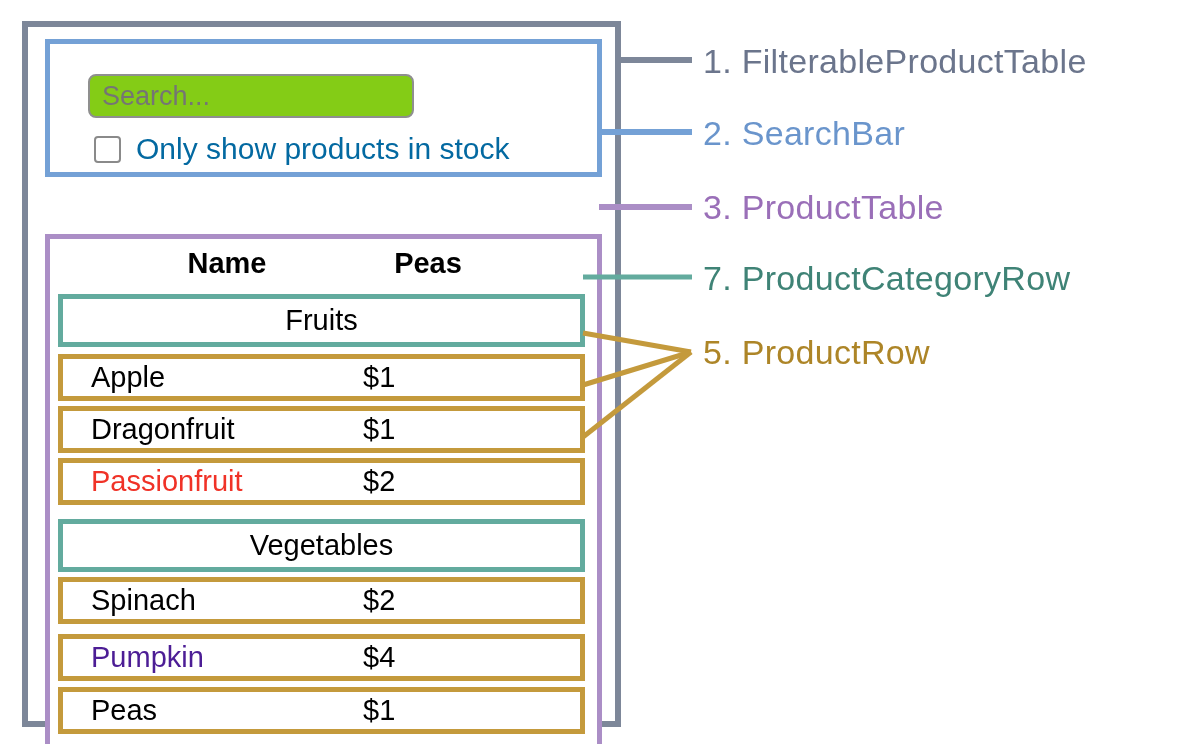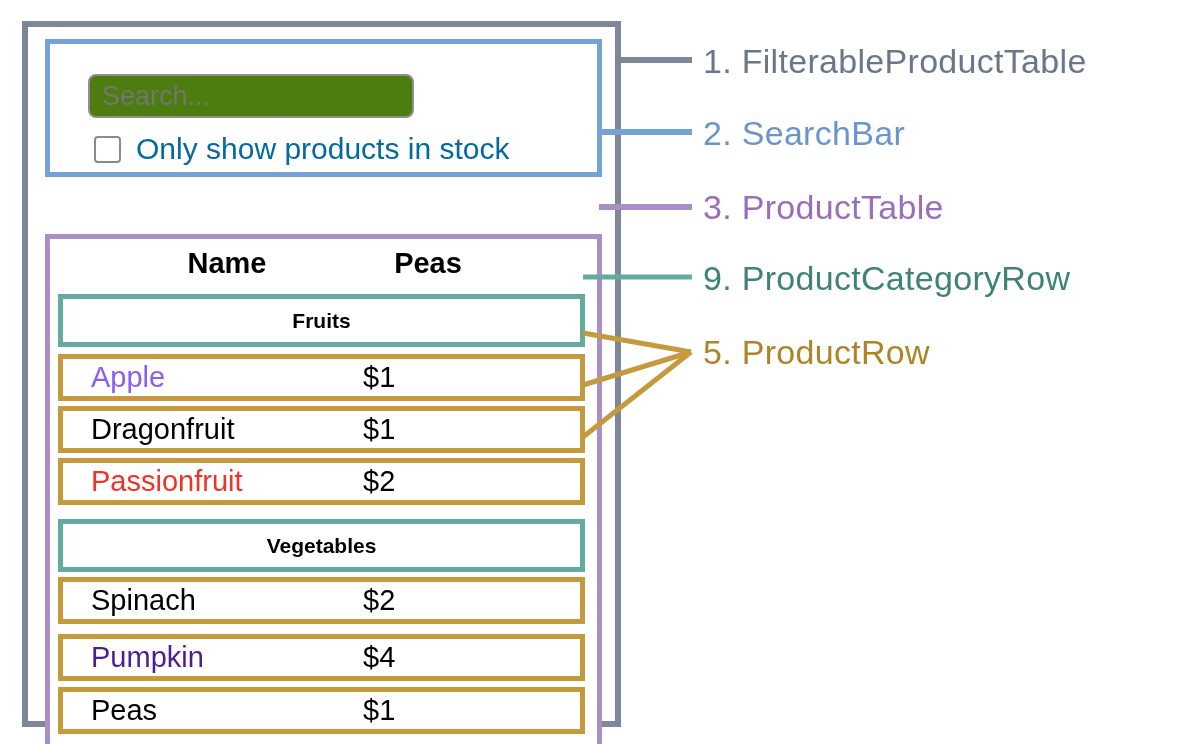--- a/index.html
+++ b/index.html
@@ -29,21 +29,21 @@
     margin-top: 44px;
   }
 
   
   .search-input {
     position: absolute; left: 38px; top: 30px;
     width: 326px; height: 44px; box-sizing: border-box;
     border: 2px solid #8f8f8f; border-radius: 8px;
     font-family: "Liberation Sans", sans-serif;
     font-size: 27px; color: #222; padding: 0 12px;
-    outline: none; background: #4d7c0f;
+    outline: none; background: #84cc16;
   }
   .search-input::placeholder { color: #757575; opacity: 1; }
 
   .stock-row {
     position: absolute; left: 44px; top: 88px;
     display: flex; align-items: center; gap: 15px;
     cursor: default;
   }
   .stock-checkbox {
     width: 27px; height: 27px; margin: 0;
@@ -64,21 +64,21 @@
 
   .t-row {
     position: absolute; left: 8px; width: 527px;
     box-sizing: border-box; background: #fff;
   }
   .cat-row { height: 53px; border: 5px solid #63ab9e; }
   .prod-row { height: 47px; border: 5px solid #c49a3c; }
 
   .cat-label {
     display: block; text-align: center; line-height: 43px;
-    font-size: 21px; font-weight: bold; color: #000;
+    font-size: 29px; font-weight: normal; color: #000;
   }
   .cell { position: absolute; font-size: 29px; color: #000; line-height: 37px; white-space: nowrap; }
   .cell-name  { left: 28px; }
   .cell-price { left: 300px; }
 
   .r-fruits      { top: 55px;  }
   .r-apple       { top: 115px; }
   .r-dragonfruit { top: 167px; }
   .r-passion     { top: 219px; }
   .r-vegetables  { top: 280px; }
@@ -121,21 +121,21 @@
 
   <div class="box producttable-box">
     <span class="col-header hdr-name">Name</span>
     <span class="col-header hdr-price">Peas</span>
 
     <div class="t-row cat-row r-fruits">
       <span class="cat-label">Fruits</span>
     </div>
 
     <div class="t-row prod-row r-apple">
-      <span class="cell cell-name" style="color: #8b5cf6; text-align: right;">Apple</span>
+      <span class="cell cell-name" style="color: #000000; text-align: right;">Apple</span>
       <span class="cell cell-price">$1</span>
     </div>
     <div class="t-row prod-row r-dragonfruit">
       <span class="cell cell-name" style="color: rgb(0, 0, 0);">Dragonfruit</span>
       <span class="cell cell-price">$1</span>
     </div>
     <div class="t-row prod-row r-passion">
       <span class="cell cell-name" style="color: rgb(240, 50, 39);">Passionfruit</span>
       <span class="cell cell-price">$2</span>
     </div>
@@ -164,16 +164,16 @@
     <line x1="599" y1="207" x2="692" y2="207" stroke="#ab8ec6" stroke-width="6"></line>
     <line x1="583" y1="277" x2="692" y2="277" stroke="#63ab9e" stroke-width="5"></line>
     <line x1="583" y1="333" x2="691" y2="352" stroke="#c49a3c" stroke-width="5"></line>
     <line x1="583" y1="385" x2="691" y2="352" stroke="#c49a3c" stroke-width="5"></line>
     <line x1="583" y1="437" x2="691" y2="352" stroke="#c49a3c" stroke-width="5"></line>
   </svg>
 
   <div class="legend-item li-1" style="color: rgb(107, 117, 140);">1. FilterableProductTable</div>
   <div class="legend-item li-2" style="color: rgb(106, 149, 204);">2. SearchBar</div>
   <div class="legend-item li-3" style="color: rgb(154, 111, 184);">3. ProductTable</div>
-  <div class="legend-item li-4" style="color: rgb(63, 131, 118);">9. ProductCategoryRow</div>
+  <div class="legend-item li-4" style="color: rgb(63, 131, 118);">7. ProductCategoryRow</div>
   <div class="legend-item li-5" style="color: rgb(173, 133, 39);">5. ProductRow</div>
 
 </div>
 
 </body></html>

